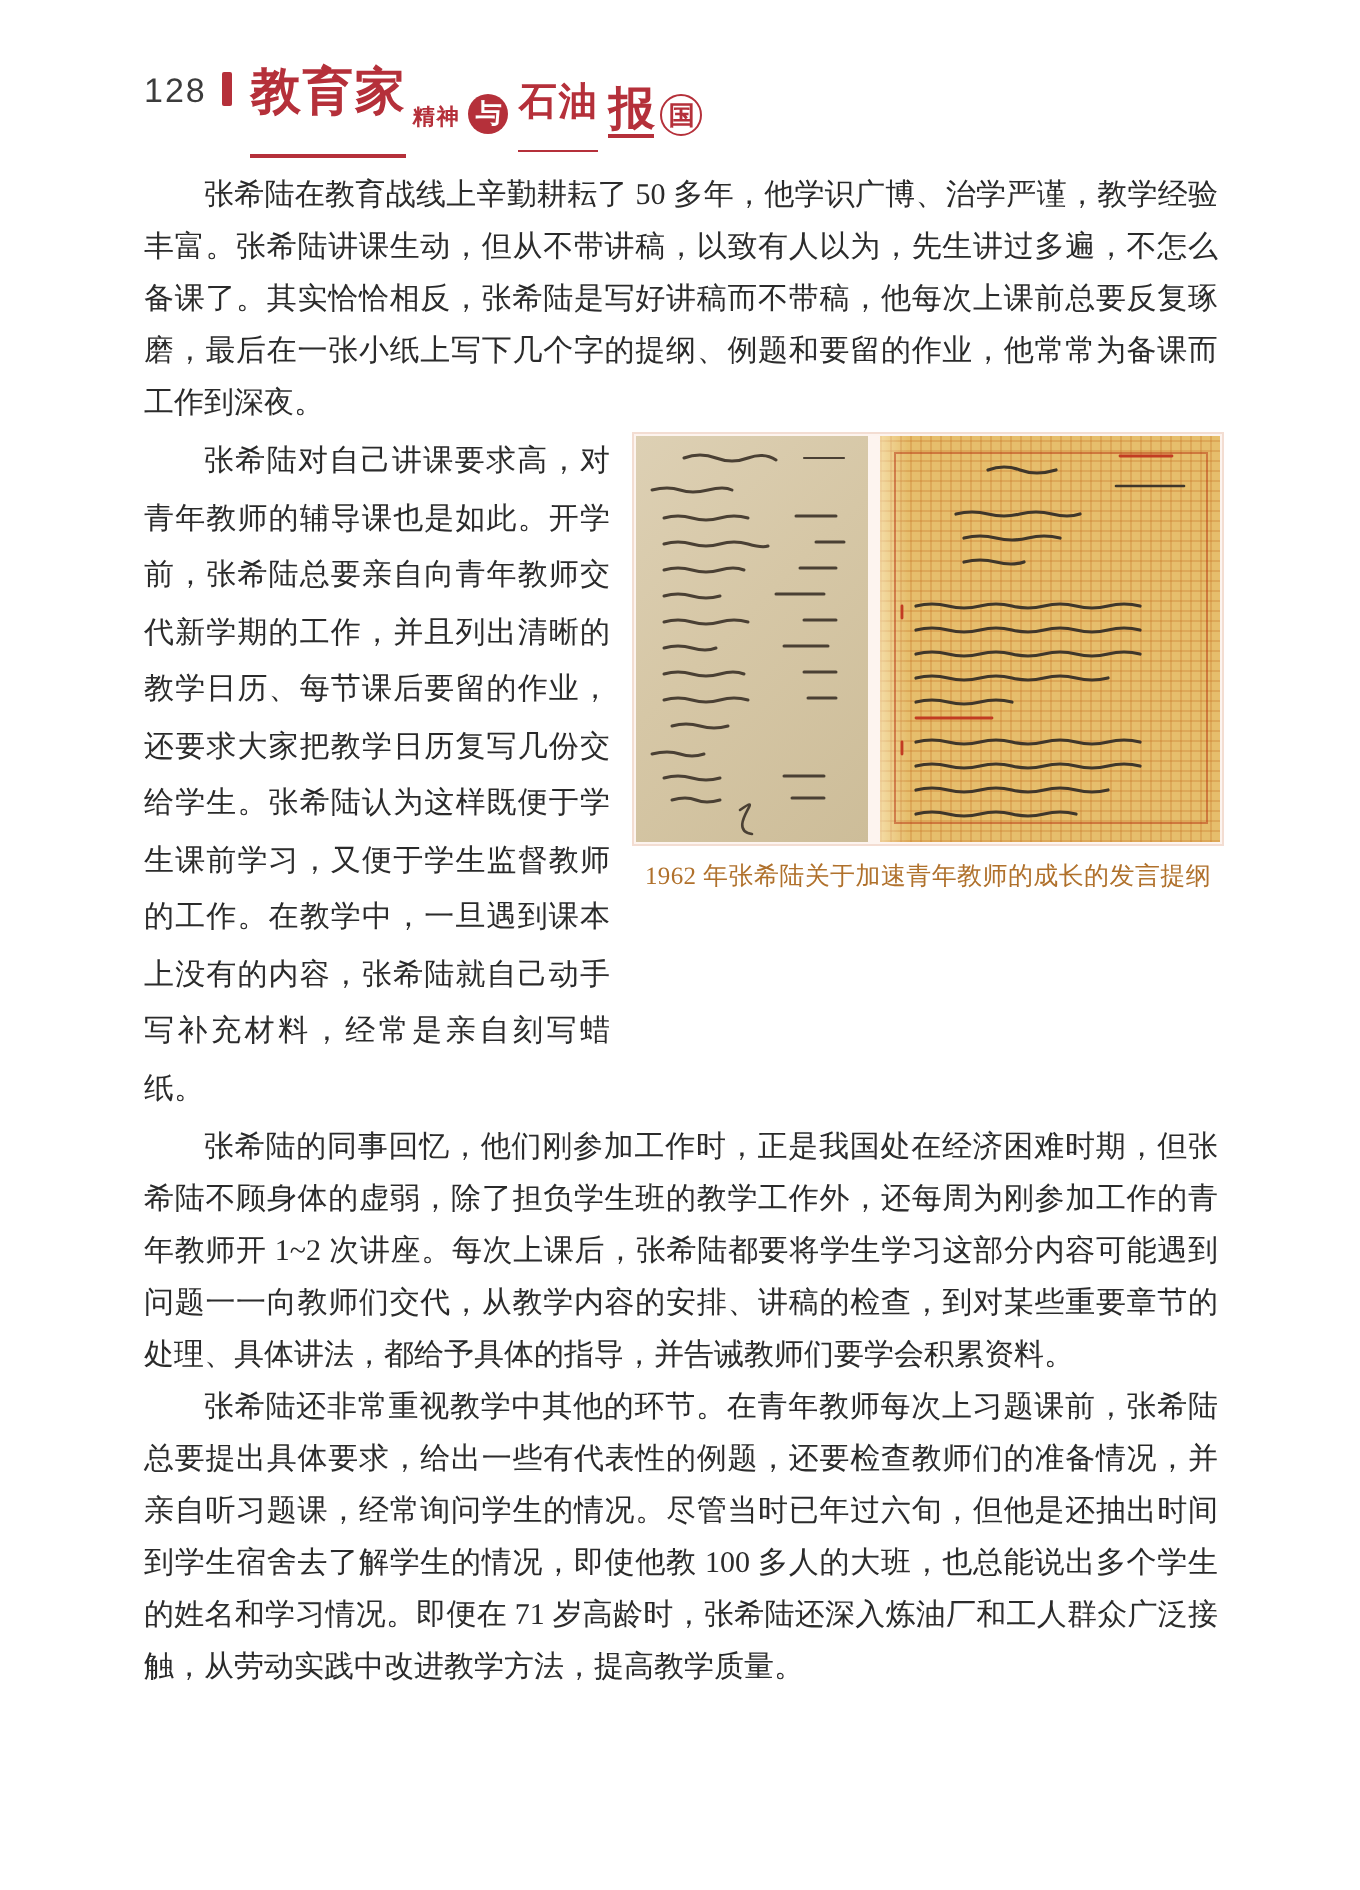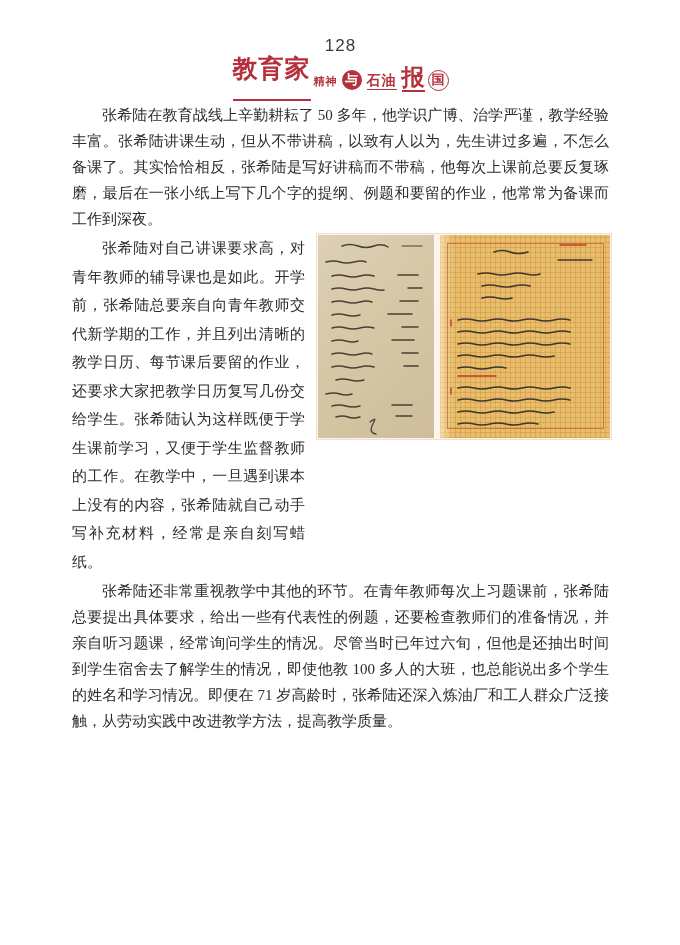--- a/index.html
+++ b/index.html
@@ -15,21 +15,21 @@
     font-family:"Liberation Serif","DejaVu Serif",serif;
     color:var(--ink);
     overflow:hidden;
     box-sizing:border-box;
   }
   .content{
     position:absolute;left:72px;top:36px;width:537px;
   }
   
   .header{
-    display:flex;align-items:center;height:40px;margin-bottom:26px;flex-direction:column;
+    display:flex;height:40px;margin-bottom:9px;
   }
   .pagenum{
     font-size:17px;color:#3c3c3c;letter-spacing:1px;
     font-family:"Liberation Sans","DejaVu Sans",sans-serif;
   }
   .redbar{
     display:inline-block;width:5px;height:17px;background:var(--brand-red);
     margin:0 9px 0 8px;border-radius:1px;
   }
   .logo{display:flex;align-items:center;color:var(--brand-red);font-weight:bold;}
@@ -37,22 +37,22 @@
     font-size:25px;letter-spacing:1px;line-height:1;
     border-bottom:2px solid var(--brand-red);padding-bottom:18px;
   }
   .logo .small{font-size:11px;letter-spacing:1px;margin:6px 2px 0 3px;line-height:1;}
   .logo .yu-circle{
     width:20px;height:20px;border-radius:50%;background:var(--brand-red);
     color:#fff;font-size:13px;display:flex;align-items:center;justify-content:center;
     margin:2px 3px 0 2px;flex:0 0 auto;
   }
   .logo .mid{
-    font-size:14px;letter-spacing:1px;margin:6px 2px 0 2px;line-height:1;
-    border-bottom:1.5px solid var(--brand-red);padding-bottom:1px;
+    font-size:19px;letter-spacing:1px;margin:6px 2px 0 2px;line-height:1;
+    border-bottom:1.5px solid var(--brand-red);padding-bottom:14px;
   }
   .logo .bao{font-size:23px;line-height:1;margin-left:3px;border-bottom:2px solid var(--brand-red);padding-bottom:1px;}
   .logo .guo-ring{
     width:21px;height:21px;border-radius:50%;border:1.6px solid var(--brand-red);
     color:var(--brand-red);font-size:13px;display:flex;align-items:center;justify-content:center;
     margin:3px 0 0 3px;flex:0 0 auto;box-sizing:border-box;
   }
   
   .para{
     font-size:15px;line-height:26px;text-align:justify;text-indent:2em;
@@ -175,21 +175,23 @@
               <g fill="none" stroke="#c23b22" stroke-width="1.4" stroke-linecap="round">
                 <path d="M118 10 h26"></path>
                 <path d="M9 85 v6"></path>
                 <path d="M9 153 v6"></path>
                 <path d="M16 141 h38"></path>
               </g>
             </svg>
           </div>
 
         </div>
+        <div class="caption">1962 年张希陆关于加速青年教师的成长的发言提纲</div>
       </div>
     </div>
 
     <div class="spacer-sm"></div>
 
+    <p class="para">张希陆的同事回忆，他们刚参加工作时，正是我国处在经济困难时期，但张希陆不顾身体的虚弱，除了担负学生班的教学工作外，还每周为刚参加工作的青年教师开 1~2 次讲座。每次上课后，张希陆都要将学生学习这部分内容可能遇到问题一一向教师们交代，从教学内容的安排、讲稿的检查，到对某些重要章节的处理、具体讲法，都给予具体的指导，并告诫教师们要学会积累资料。</p>
     <p class="para">张希陆还非常重视教学中其他的环节。在青年教师每次上习题课前，张希陆总要提出具体要求，给出一些有代表性的例题，还要检查教师们的准备情况，并亲自听习题课，经常询问学生的情况。尽管当时已年过六旬，但他是还抽出时间到学生宿舍去了解学生的情况，即使他教 100 多人的大班，也总能说出多个学生的姓名和学习情况。即便在 71 岁高龄时，张希陆还深入炼油厂和工人群众广泛接触，从劳动实践中改进教学方法，提高教学质量。</p>
 
   </div>
 </div>
 
 </body></html>

